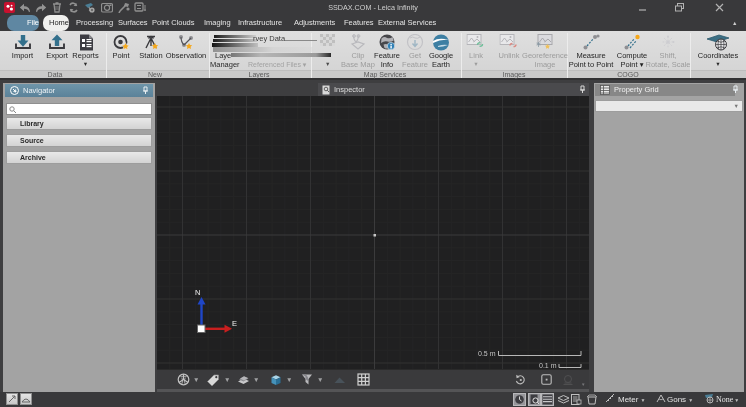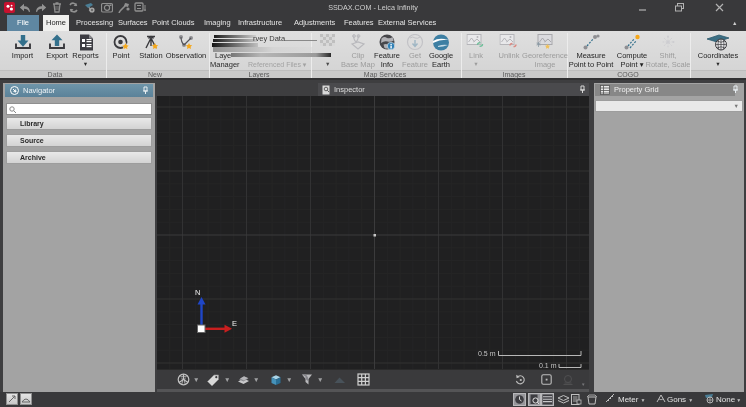--- a/index.html
+++ b/index.html
@@ -5,21 +5,21 @@
 html,body{margin:0;padding:0;background:#39393b;}
 *{box-sizing:border-box;font-family:"Liberation Sans",sans-serif;}
 #app{position:relative;width:746px;height:407px;overflow:hidden;background:#39393b;}
 .abs{position:absolute;}
 
 #titlebar{position:absolute;left:0;top:0;width:746px;height:15px;background:#39393b;}
 #title{position:absolute;left:0;top:3px;width:746px;text-align:center;color:#d0d0d0;font-size:7.2px;}
 
 #tabrow{position:absolute;left:0;top:15px;width:746px;height:16px;background:#39393b;}
 .tab{position:absolute;top:0px;height:16px;color:#e4e4e4;font-size:7.5px;line-height:16px;white-space:nowrap;}
-.tabbox{text-align:center;}
+.tabbox{text-align:right;border-radius:7px;}
 .tab.file{background:#5f87a2;color:#fff;}
 .tab.active{background:#f0f0ee;color:#1e1e1e;}
 
 #ribbon{position:absolute;left:0;top:31px;width:746px;height:49px;background:linear-gradient(#dfdfdf,#d3d3d3);border-bottom:2px solid #303032;}
 #gstrip{position:absolute;left:0;top:39px;width:746px;height:8px;background:#c9c9c9;border-top:1px solid #bdbdbd;}
 .glabel{position:absolute;top:40px;font-size:7px;color:#5a5a5a;text-align:center;white-space:nowrap;}
 .gdiv{position:absolute;top:2px;height:45px;width:1px;background:#b2b2b2;border-right:1px solid #ececec;}
 .rbtn{position:absolute;top:0px;height:38px;text-align:center;color:#1f1f1f;font-size:7.5px;}
 .rbtn .ric{position:absolute;top:3px;left:50%;transform:translateX(-50%);}
 .rbtn .lab{position:absolute;top:21px;left:50%;transform:translateX(-50%);white-space:nowrap;line-height:7px;}
@@ -502,16 +502,16 @@
       <svg style="vertical-align:-2px" width="12" height="11">
           <path d="M2 9 L6 2 M6 2 L10 9" stroke="#c0c0c0" stroke-width="1" fill="none"></path>
           <path d="M4 6 q2 1.5 4 0" stroke="#c0c0c0" stroke-width="0.8" fill="none"></path>
         </svg><span style="margin-left:0px;">Gons</span><span style="font-size:5px;margin-left:2px;color:#c0c0c0;">▼</span>
     </div>
     <div class="sgroup" style="left:703px;">
       <svg style="vertical-align:-2px" width="12" height="11">
           <path d="M2 2 L10 1 L9 4 L3 5 Z" fill="#4a7e96"></path>
           <circle cx="7" cy="7" r="3" fill="none" stroke="#c0c0c0" stroke-width="0.9"></circle>
           <path d="M7 4 v6 M4 7 h6" stroke="#c0c0c0" stroke-width="0.7"></path>
-        </svg><span style="margin-left:1px;">None</span><span style="font-size:5px;margin-left:1px;color:#c0c0c0;">▼</span>
+        </svg><span style="margin-left:1px;font-family:Liberation Serif, serif;">None</span><span style="font-size:5px;margin-left:1px;color:#c0c0c0;">▼</span>
     </div>
   </div>
 </div>
 
 </body></html>

